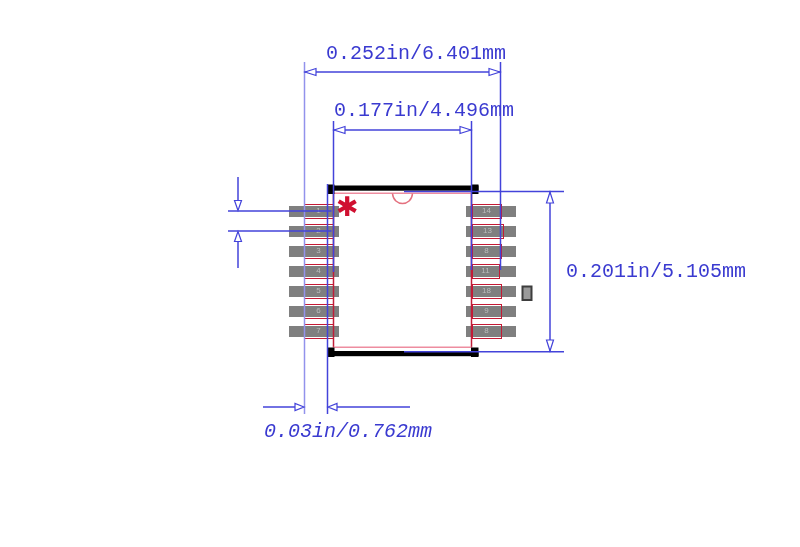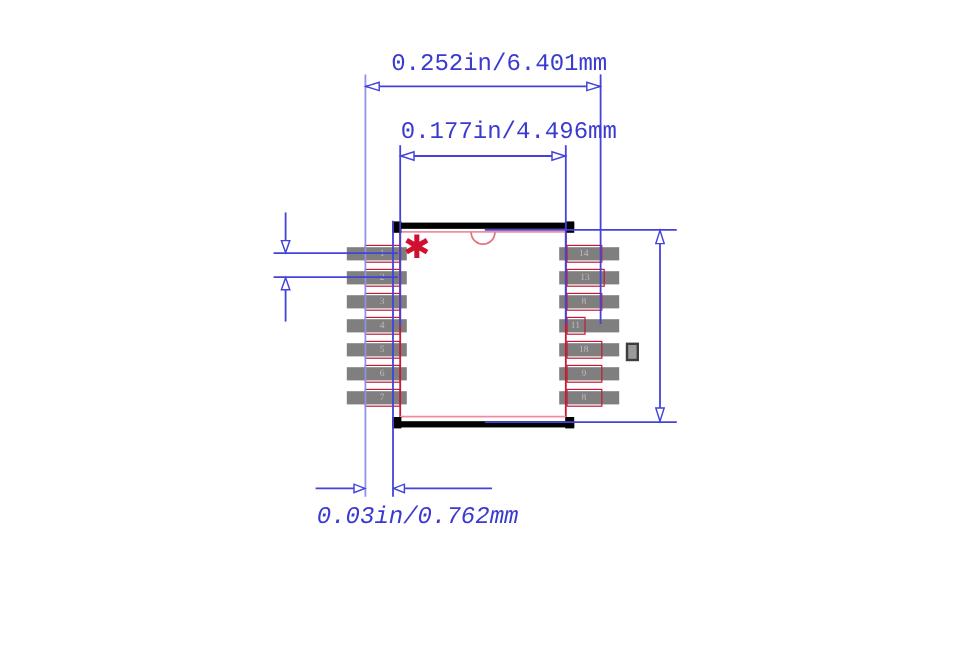--- a/index.html
+++ b/index.html
@@ -28,21 +28,21 @@
   .pad-red{
     position:absolute;
     border:1.5px solid #c41a35;
     box-sizing:border-box;
     display:flex;align-items:center;justify-content:center;
   }
   .pad-num{
     color:#bcbcbc;
     font-size:8px;
     line-height:8px;
-    font-family:Liberation Serif, serif;
+    font-family:Liberation Sans, sans-serif;
   }
   .asterisk{
     position:absolute;
     color:#d01030;
     font-family:"DejaVu Sans",sans-serif;
     font-size:27px;
     line-height:27px;
   }
 </style>
 </head>
@@ -85,21 +85,21 @@
       </div>
       <div class="pad-gray" style="left: 466px; top: 225.5px; width: 50px; height: 11px;"></div>
       <div class="pad-red" style="left: 471.5px; top: 223.5px; width: 32px; height: 15px;">
         <span class="pad-num">13</span>
       </div>
       <div class="pad-gray" style="left: 466px; top: 245.5px; width: 50px; height: 11px;"></div>
       <div class="pad-red" style="left: 471.5px; top: 243.5px; width: 30px; height: 15px;">
         <span class="pad-num">8</span>
       </div>
       <div class="pad-gray" style="left: 466px; top: 265.5px; width: 50px; height: 11px;"></div>
-      <div class="pad-red" style="left: 471.5px; top: 263.5px; width: 16px; height: 15px;">
+      <div class="pad-red" style="left: 471.5px; top: 263.5px; width: 28px; height: 15px;">
         <span class="pad-num">11</span>
       </div>
       <div class="pad-gray" style="left: 466px; top: 285.5px; width: 50px; height: 11px;"></div>
       <div class="pad-red" style="left: 471.5px; top: 283.5px; width: 30px; height: 15px;">
         <span class="pad-num">18</span>
       </div>
       <div class="pad-gray" style="left: 466px; top: 305.5px; width: 50px; height: 11px;"></div>
       <div class="pad-red" style="left: 471.5px; top: 303.5px; width: 30px; height: 15px;">
         <span class="pad-num">9</span>
       </div>
@@ -154,17 +154,18 @@
     <line x1="263" y1="407" x2="295" y2="407" stroke="#4343da" stroke-width="1.5"></line>
     <polygon points="304,407 295,403.5 295,410.5" fill="#fff" stroke="#4343da" stroke-width="1.2"></polygon>
     <line x1="336.5" y1="407" x2="410" y2="407" stroke="#4343da" stroke-width="1.5"></line>
     <polygon points="328,407 337,403.5 337,410.5" fill="#fff" stroke="#4343da" stroke-width="1.2"></polygon>
 
     <rect x="522.5" y="286.5" width="9" height="13.5" fill="#9a9a9a" stroke="#3d3d3d" stroke-width="2"></rect>
   </svg>
 
   <div class="dim-text" style="left:326px;top:44px;">0.252in/6.401mm</div>
   <div class="dim-text" style="left:334px;top:101px;text-align:right;">0.177in/4.496mm</div>
+  <div class="dim-text" style="left:566px;top:262px;">0.201in/5.105mm</div>
   <div class="dim-text" style="left:264px;top:422px;font-style:italic;">0.03in/0.762mm</div>
 
   <div class="asterisk" style="left:336px;top:193px;">✱</div>
 
 </div>
 
 </body></html>

